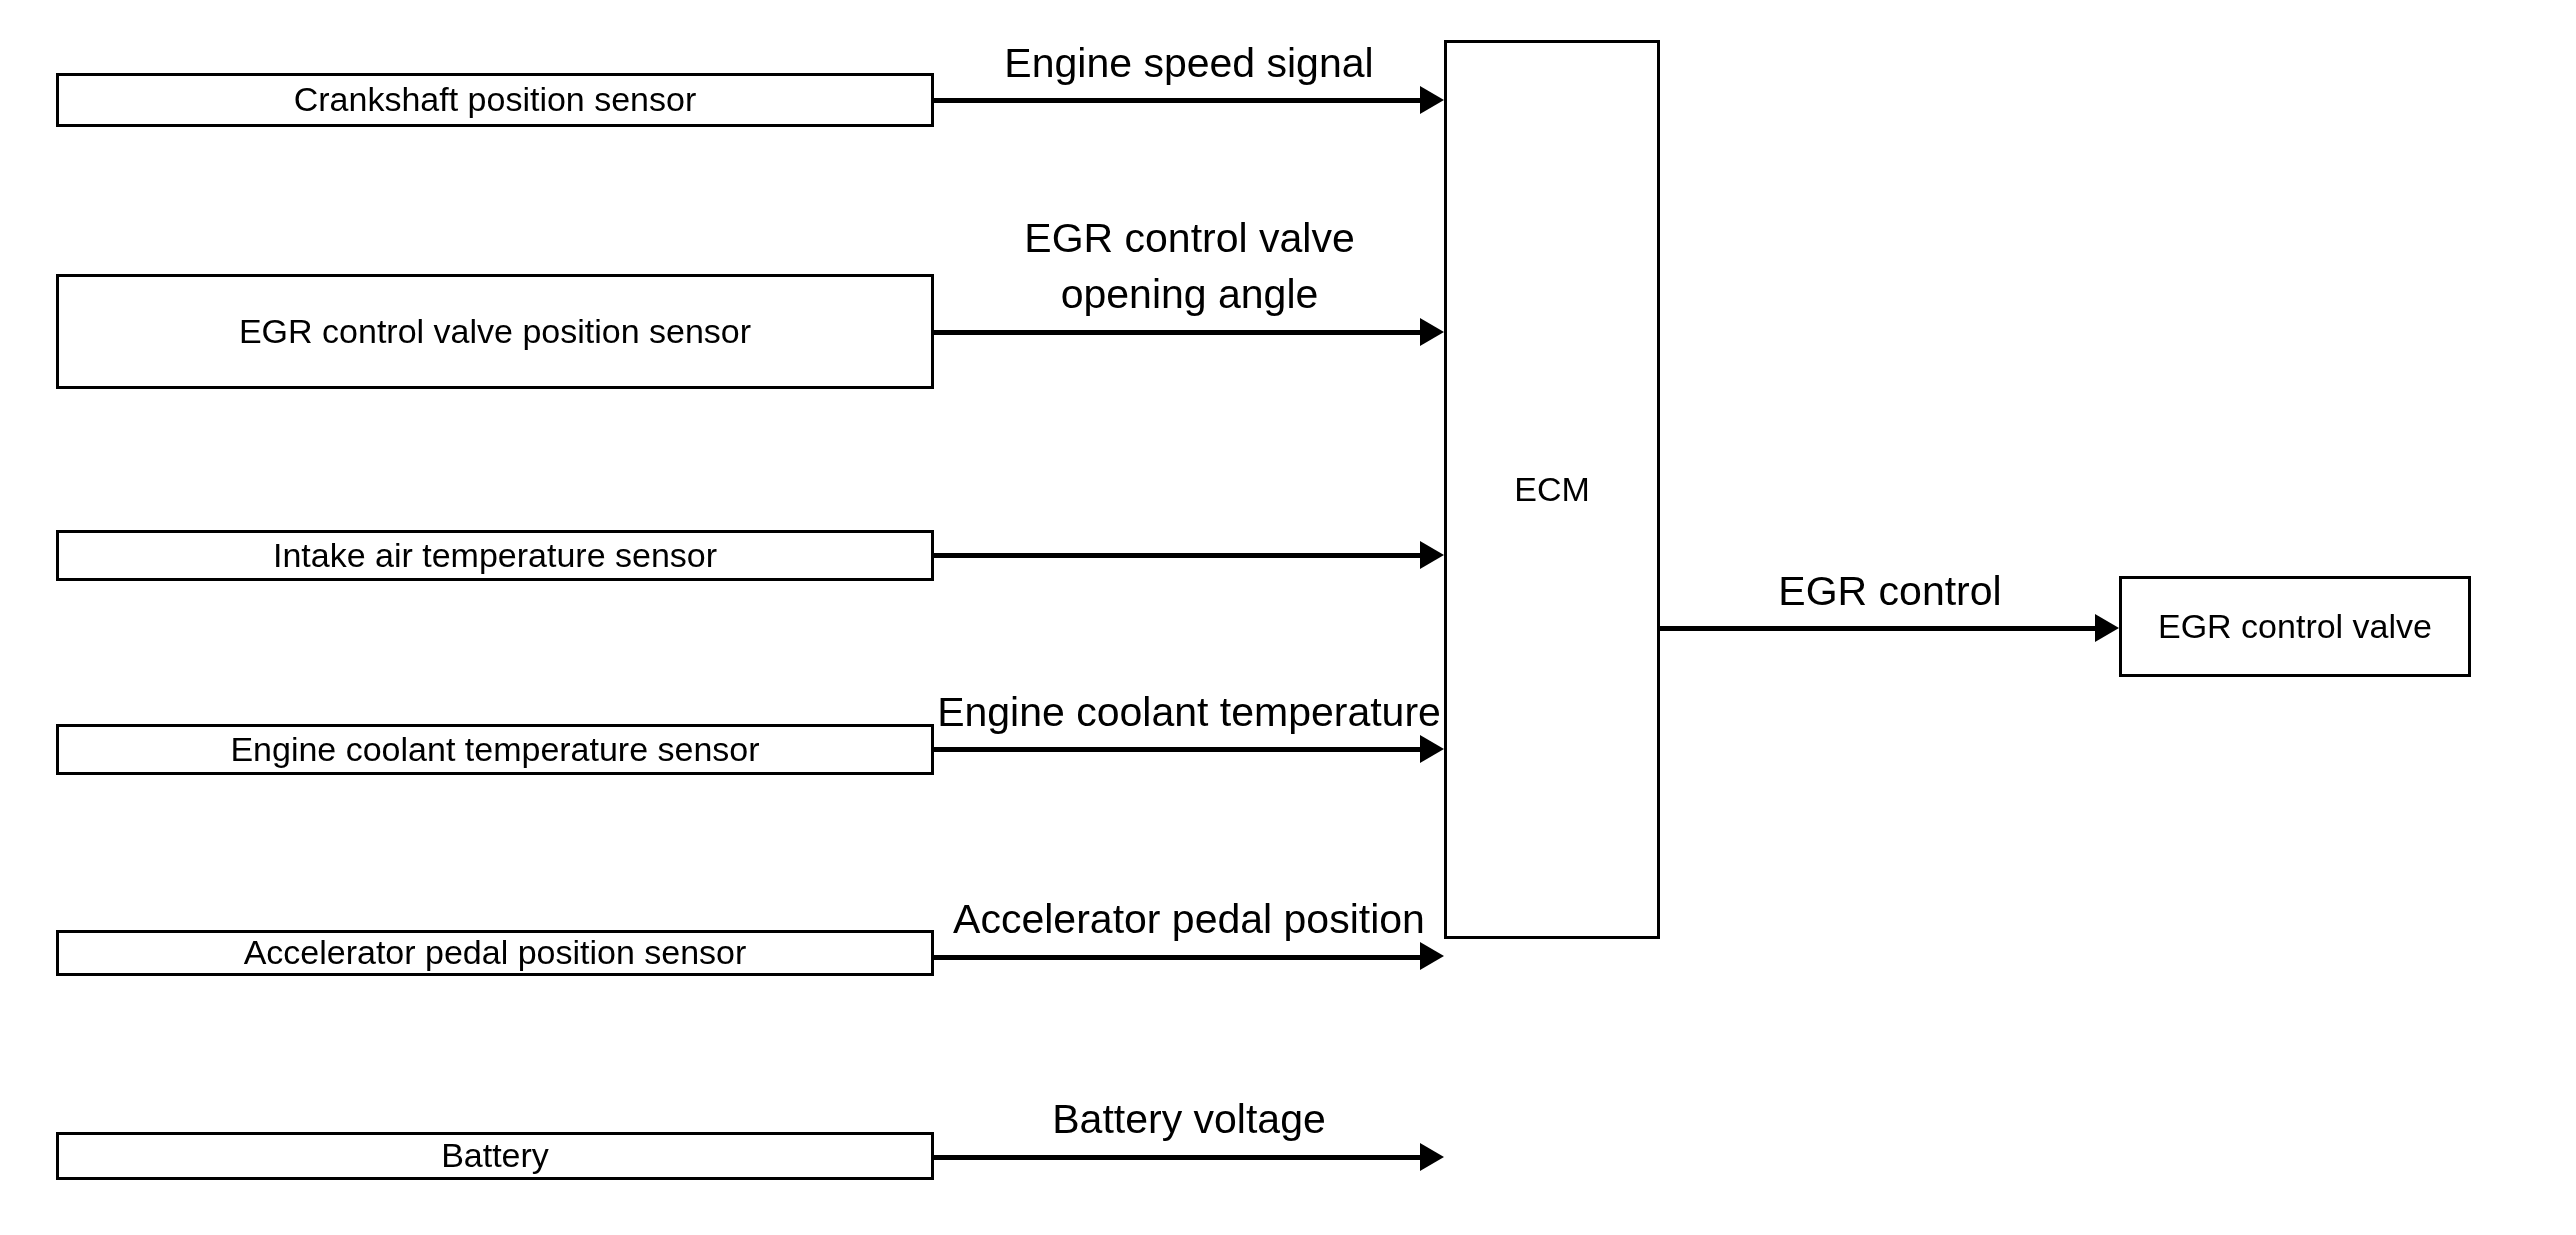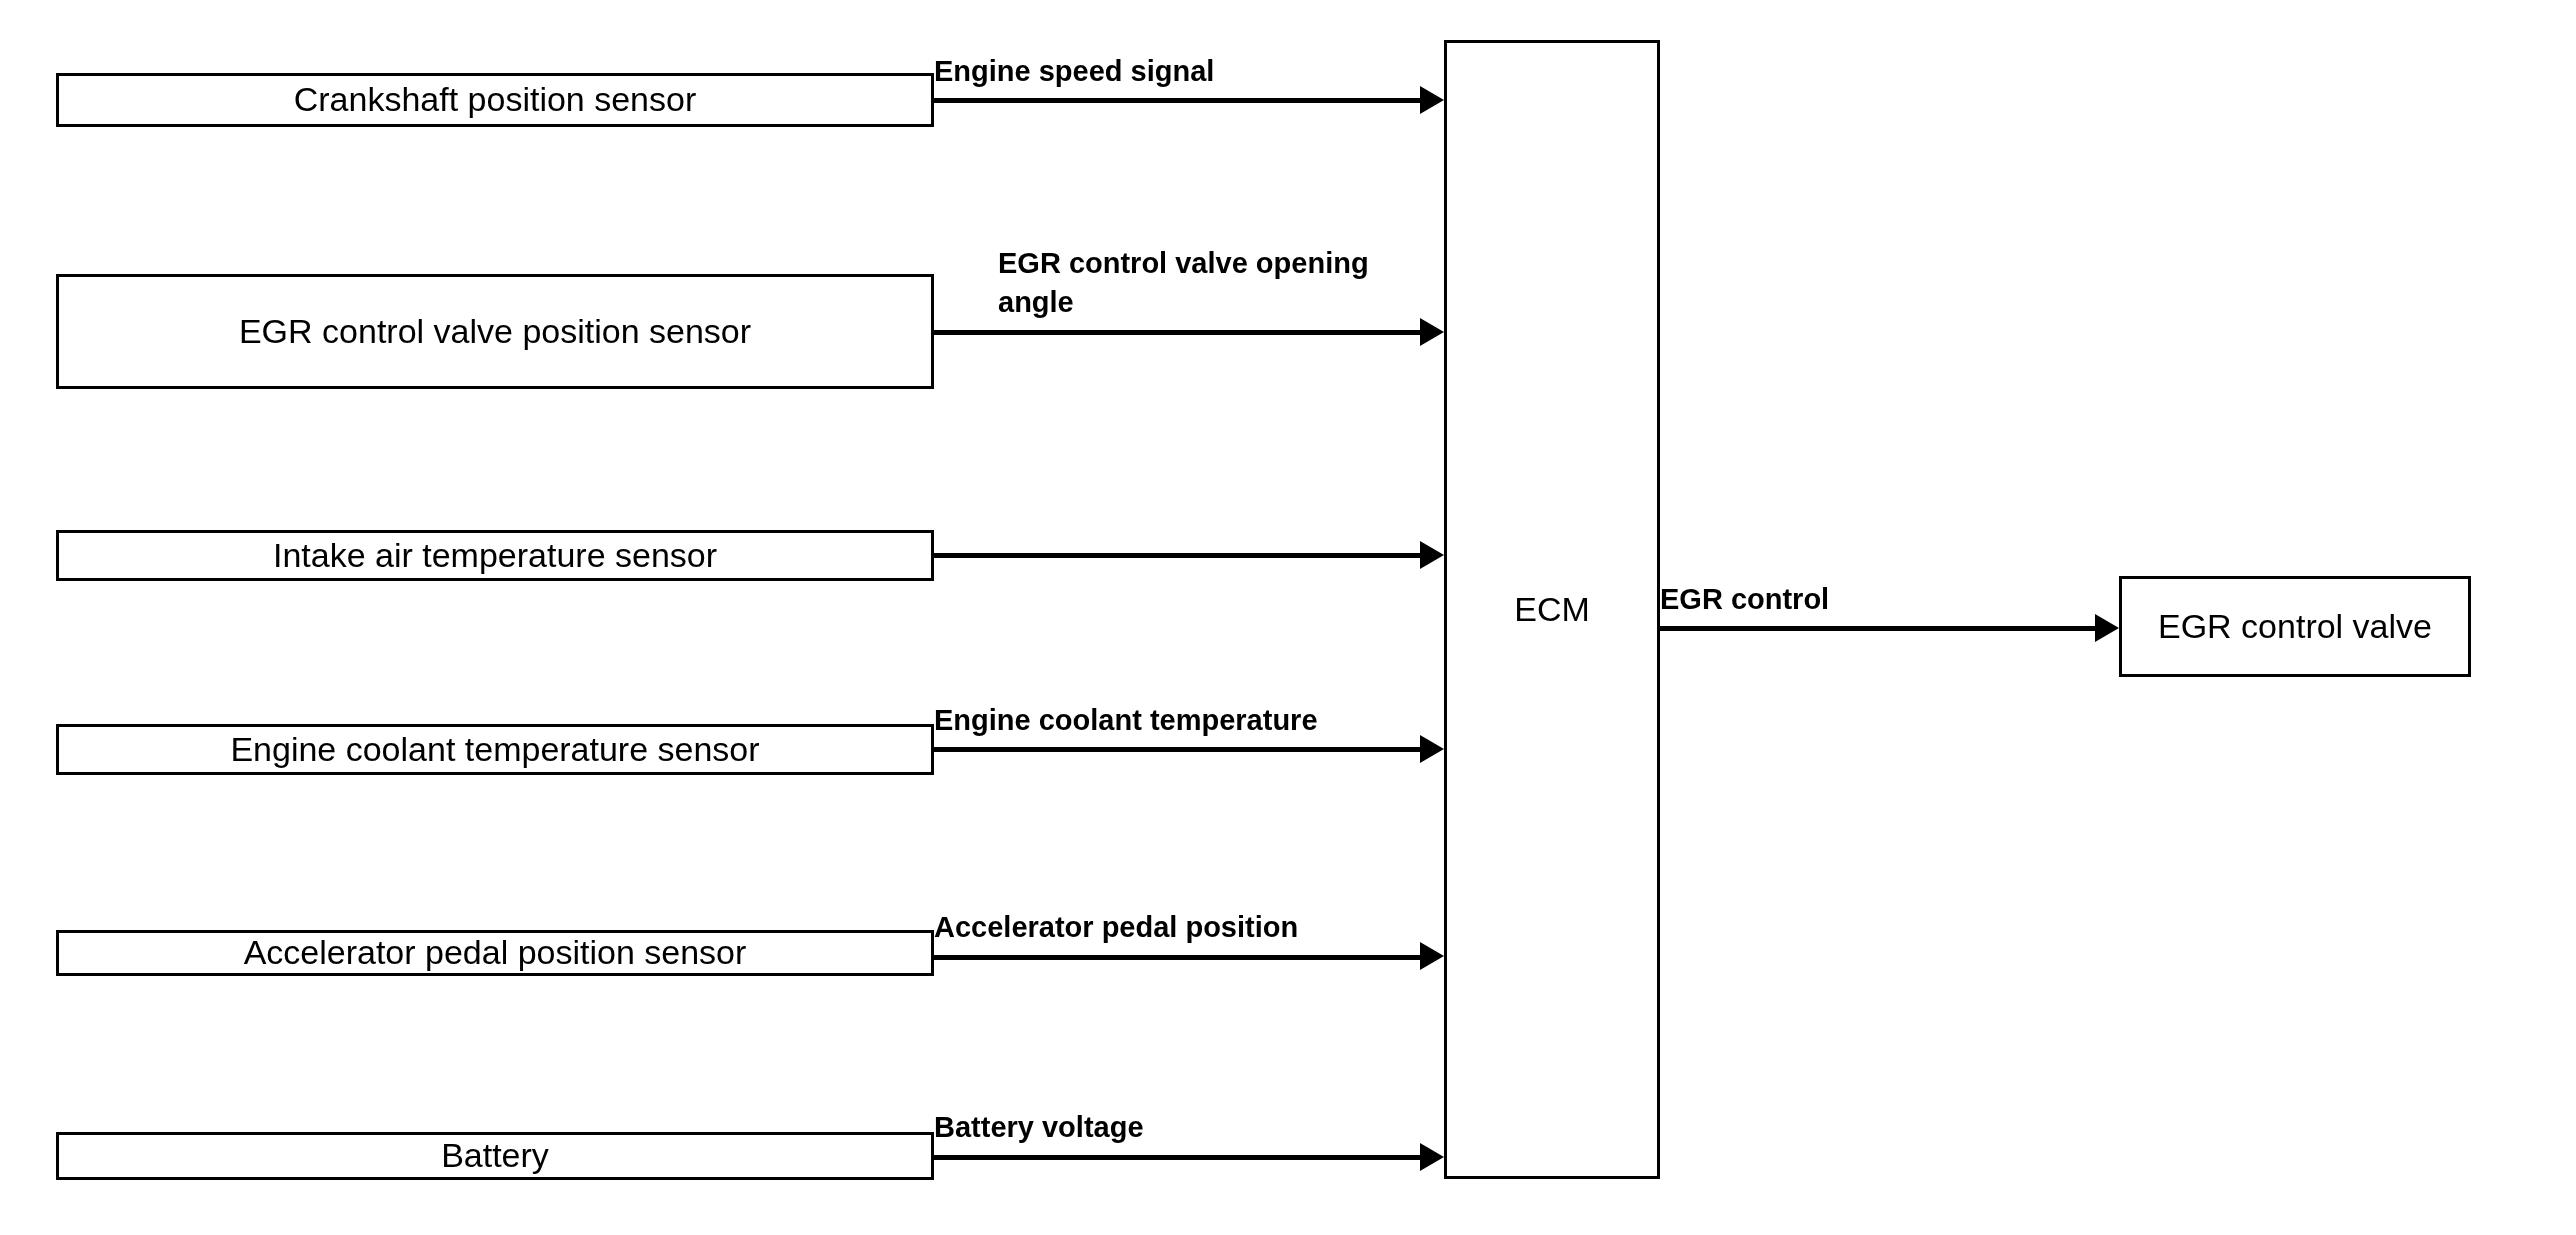--- a/index.html
+++ b/index.html
@@ -31,28 +31,28 @@
     line-height:1.15;
   }
   .sensor{left:56px;width:878px;}
   .box-r1{top:73px;height:54px;}
   .box-r2{top:274px;height:115px;}
   .box-r3{top:530px;height:51px;}
   .box-r4{top:724px;height:51px;}
   .box-r5{top:930px;height:46px;}
   .box-r6{top:1132px;height:48px;}
 
-  .ecm-box{left:1444px;top:40px;width:216px;height:1139px;}
+  .ecm-box{left:1444px;top:40px;width:216px;height:899px;}
   .valve-box{left:2119px;top:576px;width:352px;height:101px;}
 
   .siglabel{
     position:absolute;
-    font-size:29px;
+    text-align:center;
+    font-size:41px;
     line-height:1.35;
-    font-weight:bold;
   }
   .inlabel{left:934px;width:510px;}
   .lbl-r1{bottom:1145px;}
   .lbl-r2{left:998px;width:383px;bottom:914px;}
   .lbl-r3{bottom:690px;}
   .lbl-r4{bottom:496px;}
   .lbl-r5{bottom:289px;}
   .lbl-r6{bottom:89px;}
   .lbl-out{left:1660px;width:460px;bottom:617px;}
 

